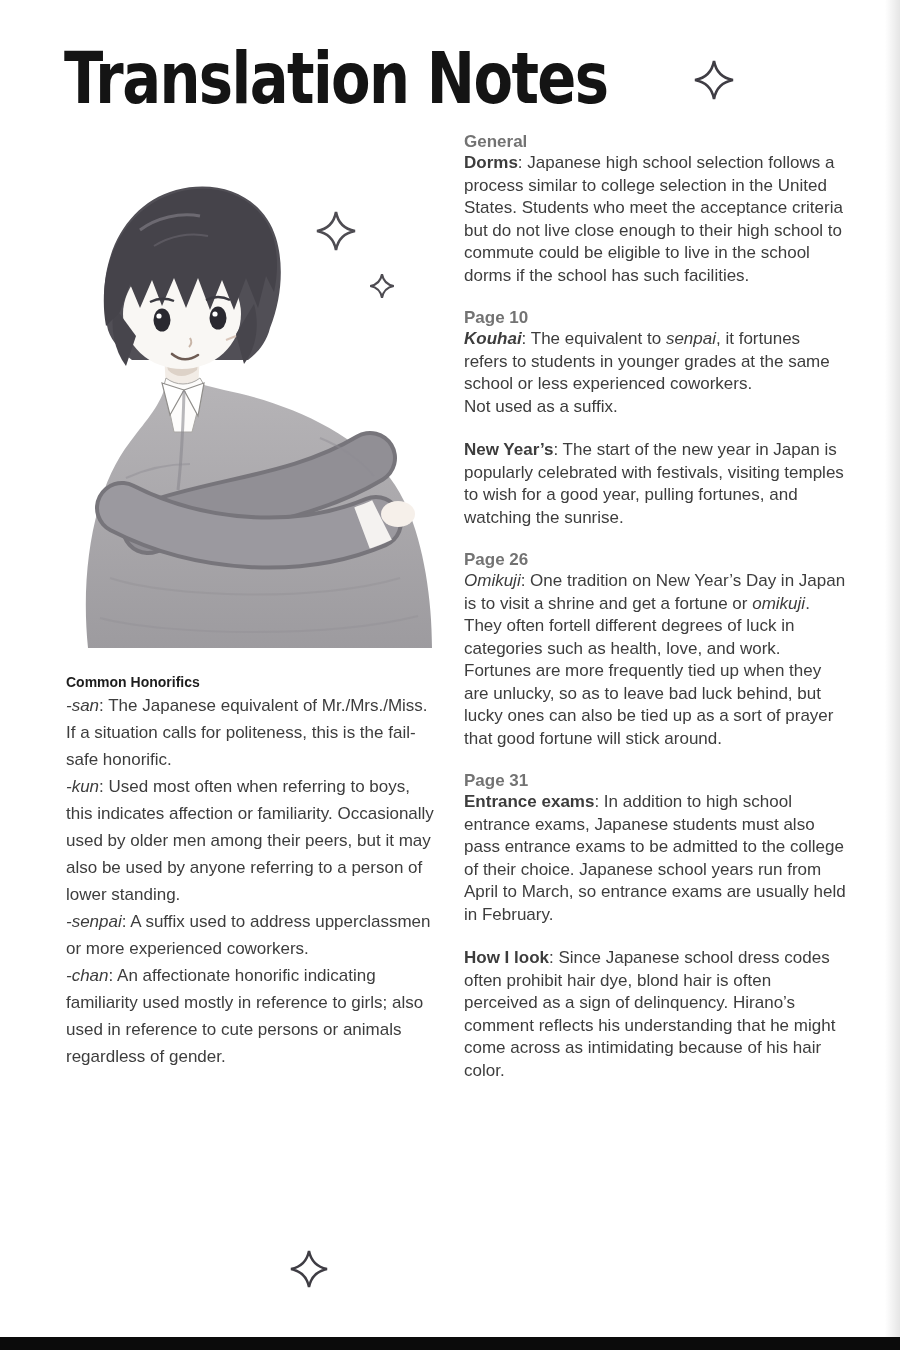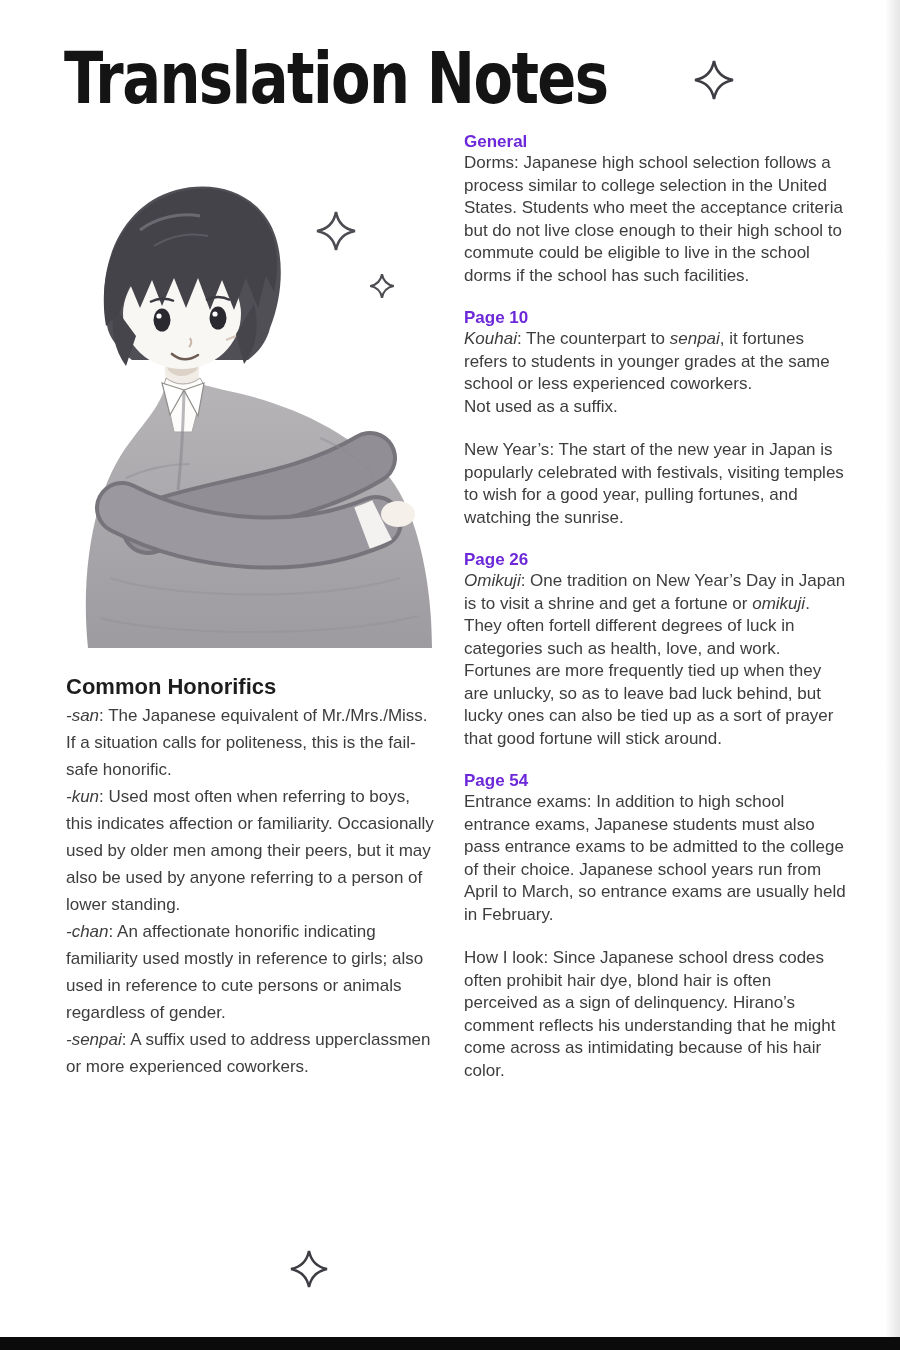--- a/index.html
+++ b/index.html
@@ -16,29 +16,29 @@
     transform:scaleX(.8); transform-origin:left top;
     white-space:nowrap;
   }
 
   .sparkle-tr { position:absolute; left:692px; top:58px; }
   .bottom-sparkle { position:absolute; left:288px; top:1248px; }
 
   .illus { position:absolute; left:70px; top:178px; width:370px; height:470px; }
 
   .honorifics { position:absolute; left:66px; top:674px; width:372px; }
-  .honorifics h2 { font-size:22px; font-weight:700; color:#1d1d1d; margin-bottom:2px; }
+  .honorifics h2 { font-size:14px; font-weight:700; color:#1d1d1d; margin-bottom:2px; }
   .entry { font-size:17px; line-height:27px; color:#3d3d3d; }
 
   .notes { position:absolute; left:464px; top:132px; width:382px; }
   .note { margin-bottom:21px; }
-  .note h3 { font-size:17px; font-weight:700; color:#6d28d9; }
+  .note h3 { font-size:17px; font-weight:700; color:#737373; }
   .note p { font-size:17px; line-height:22.5px; color:#3d3d3d; white-space:pre-wrap; }
 
-  .b { font-weight:400; }
+  .b { font-weight:700; }
   .i { font-style:italic; }
 
   .edge {
     position:absolute; right:0; top:0; width:15px; height:1337px;
     background:linear-gradient(to right, rgba(0,0,0,0), rgba(0,0,0,0.10));
   }
   .footer-bar { position:absolute; left:0; bottom:0; width:100%; height:13px; background:#0b0b0b; }
 </style>
 </head>
 <body>
@@ -114,44 +114,44 @@
         <path d="M0,-19 C2,-8 8,-2 19,0 C8,2 2,8 0,19 C-2,8 -8,2 -19,0 C-8,-2 -2,-8 0,-19 Z" fill="#ffffff" stroke="#4e4c52" stroke-width="3.4"></path>
       </g>
     </svg>
   </div>
 
   <section class="honorifics">
     <h2>Common Honorifics</h2>
     <div id="honorifics-list">
         <p class="entry"><span class="i">-san</span><span>: The Japanese equivalent of Mr./Mrs./Miss. If a situation calls for politeness, this is the fail-safe honorific.</span></p>
         <p class="entry"><span class="i">-kun</span><span>: Used most often when referring to boys, this indicates affection or familiarity. Occasionally used by older men among their peers, but it may also be used by anyone referring to a person of lower standing.</span></p>
+        <p class="entry"><span class="i">-senpai</span><span>: A suffix used to address upperclassmen or more experienced coworkers.</span></p>
         <p class="entry"><span class="i">-chan</span><span>: An affectionate honorific indicating familiarity used mostly in reference to girls; also used in reference to cute persons or animals regardless of gender.</span></p>
-        <p class="entry"><span class="i">-senpai</span><span>: A suffix used to address upperclassmen or more experienced coworkers.</span></p>
       </div>
   </section>
 
   <div class="notes" id="notes-sections">
       <section class="note">
         <h3>General</h3>
         <p><span class="b">Dorms</span><span>: Japanese high school selection follows a process similar to college selection in the United States. Students who meet the acceptance criteria but do not live close enough to their high school to commute could be eligible to live in the school dorms if the school has such facilities.</span></p>
       </section>
       <section class="note">
         <h3>Page 10</h3>
-        <p><span class="b i">Kouhai</span><span>: The counterpart to </span><span class="i">senpai</span><span>, it fortunes refers to students in younger grades at the same school or less experienced coworkers.
+        <p><span class="b i">Kouhai</span><span>: The equivalent to </span><span class="i">senpai</span><span>, it fortunes refers to students in younger grades at the same school or less experienced coworkers.
 Not used as a suffix.</span></p>
       </section>
       <section class="note">
         <p><span class="b">New Year’s</span><span>: The start of the new year in Japan is popularly celebrated with festivals, visiting temples to wish for a good year, pulling fortunes, and watching the sunrise.</span></p>
       </section>
       <section class="note">
         <h3>Page 26</h3>
         <p><span class="i">Omikuji</span><span>: One tradition on New Year’s Day in Japan is to visit a shrine and get a fortune or </span><span class="i">omikuji</span><span>. They often fortell different degrees of luck in categories such as health, love, and work. Fortunes are more frequently tied up when they are unlucky, so as to leave bad luck behind, but lucky ones can also be tied up as a sort of prayer that good fortune will stick around.</span></p>
       </section>
       <section class="note">
-        <h3>Page 54</h3>
+        <h3>Page 31</h3>
         <p><span class="b">Entrance exams</span><span>: In addition to high school entrance exams, Japanese students must also pass entrance exams to be admitted to the college of their choice. Japanese school years run from April to March, so entrance exams are usually held in February.</span></p>
       </section>
       <section class="note">
         <p><span class="b">How I look</span><span>: Since Japanese school dress codes often prohibit hair dye, blond hair is often perceived as a sign of delinquency. Hirano’s comment reflects his understanding that he might come across as intimidating because of his hair color.</span></p>
       </section>
     </div>
 
   <div class="bottom-sparkle">
     <svg width="42" height="42" viewBox="-21 -21 42 42" xmlns="http://www.w3.org/2000/svg">
       <path d="M0,-18 C2,-8 8,-2 18,0 C8,2 2,8 0,18 C-2,8 -8,2 -18,0 C-8,-2 -2,-8 0,-18 Z" fill="#ffffff" stroke="#3f3d44" stroke-width="2.5"></path>

